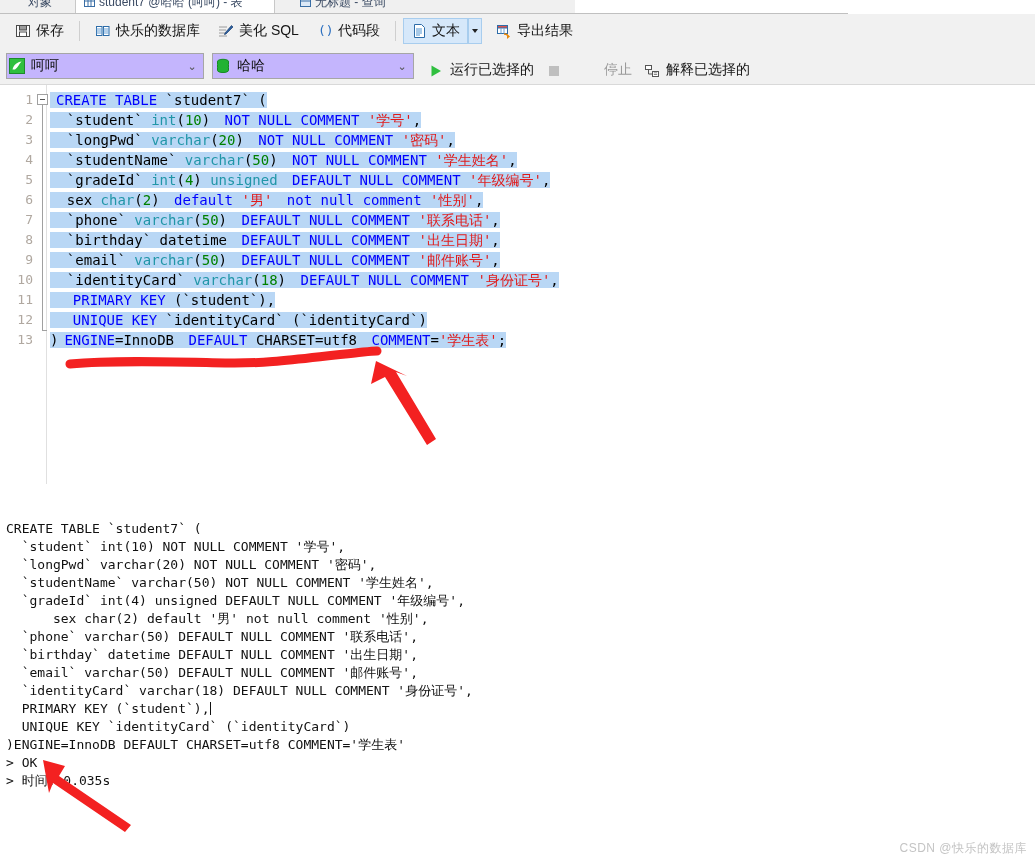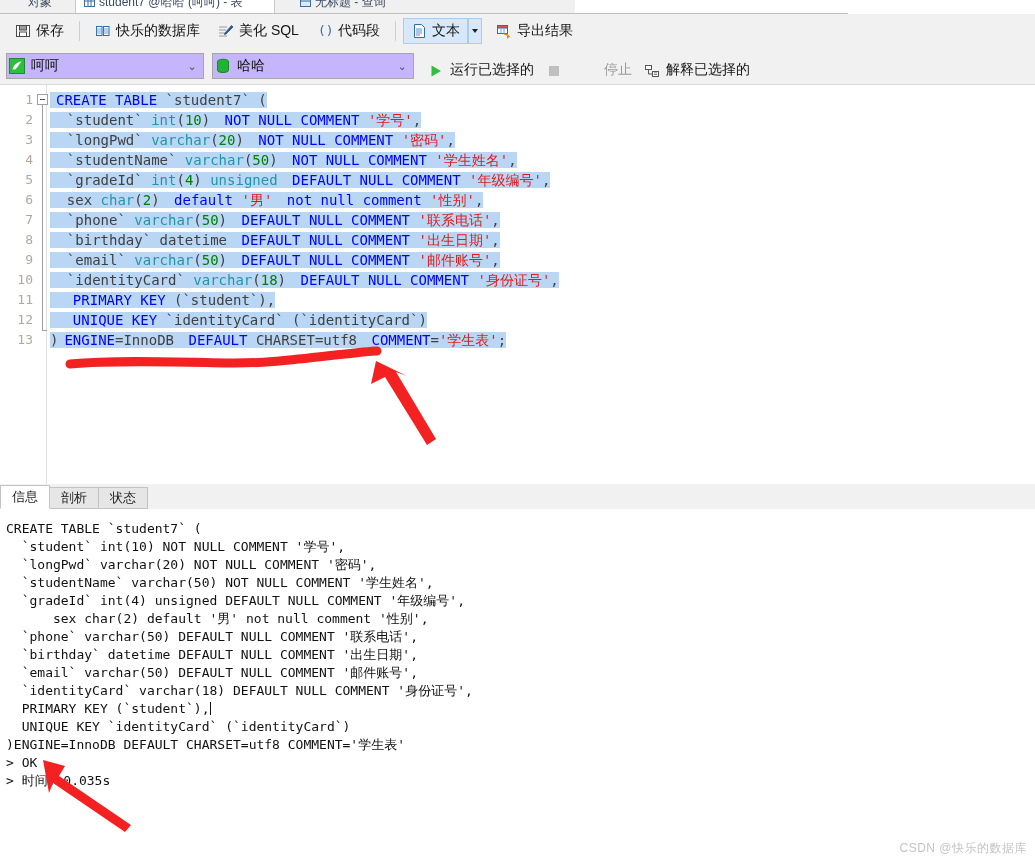--- a/index.html
+++ b/index.html
@@ -153,21 +153,21 @@
     font-family: "DejaVu Sans Mono", "Liberation Mono", monospace;
     font-size: 14px;
     white-space: pre;
   }
   .code .row { height: 20px; line-height: 20px; }
   .code .row .sel { background: #b9d7f5; }
   .k  { color: #0000ff; padding-left: 6px; }     
   .fn { color: #2196a8; }     
   .num{ color: #008000; }     
   .st { color: #e01b1b; }     
-  .pl { color: #404040; text-align: center; }     
+  .pl { color: #000000; text-align: center; }     
 
   
   .anno { position: absolute; pointer-events: none; }
 
   
   .respanel {
     position: absolute; left: 0; top: 484px; width: 1035px; height: 381px;
     background: #ffffff;
   }
   .restabs {
@@ -419,31 +419,20 @@
     </div>
     <div class="code" id="code"><div class="row"><span class="sel"><span class="k">CREATE TABLE </span><span class="pl">`student7` (</span></span></div><div class="row"><span class="sel"><span class="pl">  `student` </span><span class="fn">int</span><span class="pl">(</span><span class="num">10</span><span class="pl">) </span><span class="k">NOT NULL COMMENT </span><span class="st">'学号'</span><span class="pl">,</span></span></div><div class="row"><span class="sel"><span class="pl">  `longPwd` </span><span class="fn">varchar</span><span class="pl">(</span><span class="num">20</span><span class="pl">) </span><span class="k">NOT NULL COMMENT </span><span class="st">'密码'</span><span class="pl">,</span></span></div><div class="row"><span class="sel"><span class="pl">  `studentName` </span><span class="fn">varchar</span><span class="pl">(</span><span class="num">50</span><span class="pl">) </span><span class="k">NOT NULL COMMENT </span><span class="st">'学生姓名'</span><span class="pl">,</span></span></div><div class="row"><span class="sel"><span class="pl">  `gradeId` </span><span class="fn">int</span><span class="pl">(</span><span class="num">4</span><span class="pl">) </span><span class="fn">unsigned</span><span class="pl"> </span><span class="k">DEFAULT NULL COMMENT </span><span class="st">'年级编号'</span><span class="pl">,</span></span></div><div class="row"><span class="sel"><span class="pl">  sex </span><span class="fn">char</span><span class="pl">(</span><span class="num">2</span><span class="pl">) </span><span class="k">default</span><span class="pl"> </span><span class="st">'男'</span><span class="pl"> </span><span class="k">not null comment</span><span class="pl"> </span><span class="st">'性别'</span><span class="pl">,</span></span></div><div class="row"><span class="sel"><span class="pl">  `phone` </span><span class="fn">varchar</span><span class="pl">(</span><span class="num">50</span><span class="pl">) </span><span class="k">DEFAULT NULL COMMENT </span><span class="st">'联系电话'</span><span class="pl">,</span></span></div><div class="row"><span class="sel"><span class="pl">  `birthday` </span><span class="pl">datetime</span><span class="pl"> </span><span class="k">DEFAULT NULL COMMENT </span><span class="st">'出生日期'</span><span class="pl">,</span></span></div><div class="row"><span class="sel"><span class="pl">  `email` </span><span class="fn">varchar</span><span class="pl">(</span><span class="num">50</span><span class="pl">) </span><span class="k">DEFAULT NULL COMMENT </span><span class="st">'邮件账号'</span><span class="pl">,</span></span></div><div class="row"><span class="sel"><span class="pl">  `identityCard` </span><span class="fn">varchar</span><span class="pl">(</span><span class="num">18</span><span class="pl">) </span><span class="k">DEFAULT NULL COMMENT </span><span class="st">'身份证号'</span><span class="pl">,</span></span></div><div class="row"><span class="sel"><span class="pl">  </span><span class="k">PRIMARY KEY</span><span class="pl"> (`student`),</span></span></div><div class="row"><span class="sel"><span class="pl">  </span><span class="k">UNIQUE KEY</span><span class="pl"> `identityCard` (`identityCard`)</span></span></div><div class="row"><span class="sel"><span class="pl">)</span><span class="k">ENGINE</span><span class="pl">=InnoDB </span><span class="k">DEFAULT</span><span class="pl"> CHARSET=utf8 </span><span class="k">COMMENT</span><span class="pl">=</span><span class="st">'学生表'</span><span class="pl">;</span></span></div></div>
   </div>
 
   <svg class="anno" style="left:55px; top:340px; width:420px; height:105px;" viewBox="0 0 420 105">
     <path d="M15 24 C60 20 120 22 170 23 C215 24 250 18 300 13 C310 12 316 11 322 11" stroke="#f32121" stroke-width="9" fill="none" stroke-linecap="round"></path>
     <path d="M321 21 L316 44 L330 37 L372 105 L381 99 L341 32 L352 36 Z" fill="#f32121"></path>
   </svg>
 
   <div class="respanel">
-    <div class="restabs" id="restabs">
-        <div class="rtab sel" style="left: 0px;">
-          <span>信息</span>
-        </div>
-        <div class="rtab" style="left: 49px;">
-          <span>剖析</span>
-        </div>
-        <div class="rtab" style="left: 98px;">
-          <span>状态</span>
-        </div>
-      </div>
     <div class="logarea" id="logarea"><div class="lrow">CREATE TABLE `student7` (</div><div class="lrow">  `student` int(10) NOT NULL COMMENT '学号',</div><div class="lrow">  `longPwd` varchar(20) NOT NULL COMMENT '密码',</div><div class="lrow">  `studentName` varchar(50) NOT NULL COMMENT '学生姓名',</div><div class="lrow">  `gradeId` int(4) unsigned DEFAULT NULL COMMENT '年级编号',</div><div class="lrow">      sex char(2) default '男' not null comment '性别',</div><div class="lrow">  `phone` varchar(50) DEFAULT NULL COMMENT '联系电话',</div><div class="lrow">  `birthday` datetime DEFAULT NULL COMMENT '出生日期',</div><div class="lrow">  `email` varchar(50) DEFAULT NULL COMMENT '邮件账号',</div><div class="lrow">  `identityCard` varchar(18) DEFAULT NULL COMMENT '身份证号',</div><div class="lrow">  PRIMARY KEY (`student`),<span class="caretbar"></span></div><div class="lrow">  UNIQUE KEY `identityCard` (`identityCard`)</div><div class="lrow">)ENGINE=InnoDB DEFAULT CHARSET=utf8 COMMENT='学生表'</div><div class="lrow">&gt; OK</div><div class="lrow">&gt; 时间: 0.035s</div></div>
 
     <span class="watermark">CSDN @快乐的数据库</span>
   </div>
 
   <svg class="anno" style="left:35px; top:752px; width:120px; height:100px;" viewBox="0 0 120 100">
     <path d="M8 8 L30 14 L24 24 L96 73 L90 80 L18 31 L14 41 Z" fill="#f32121"></path>
   </svg>
 
 </div>

